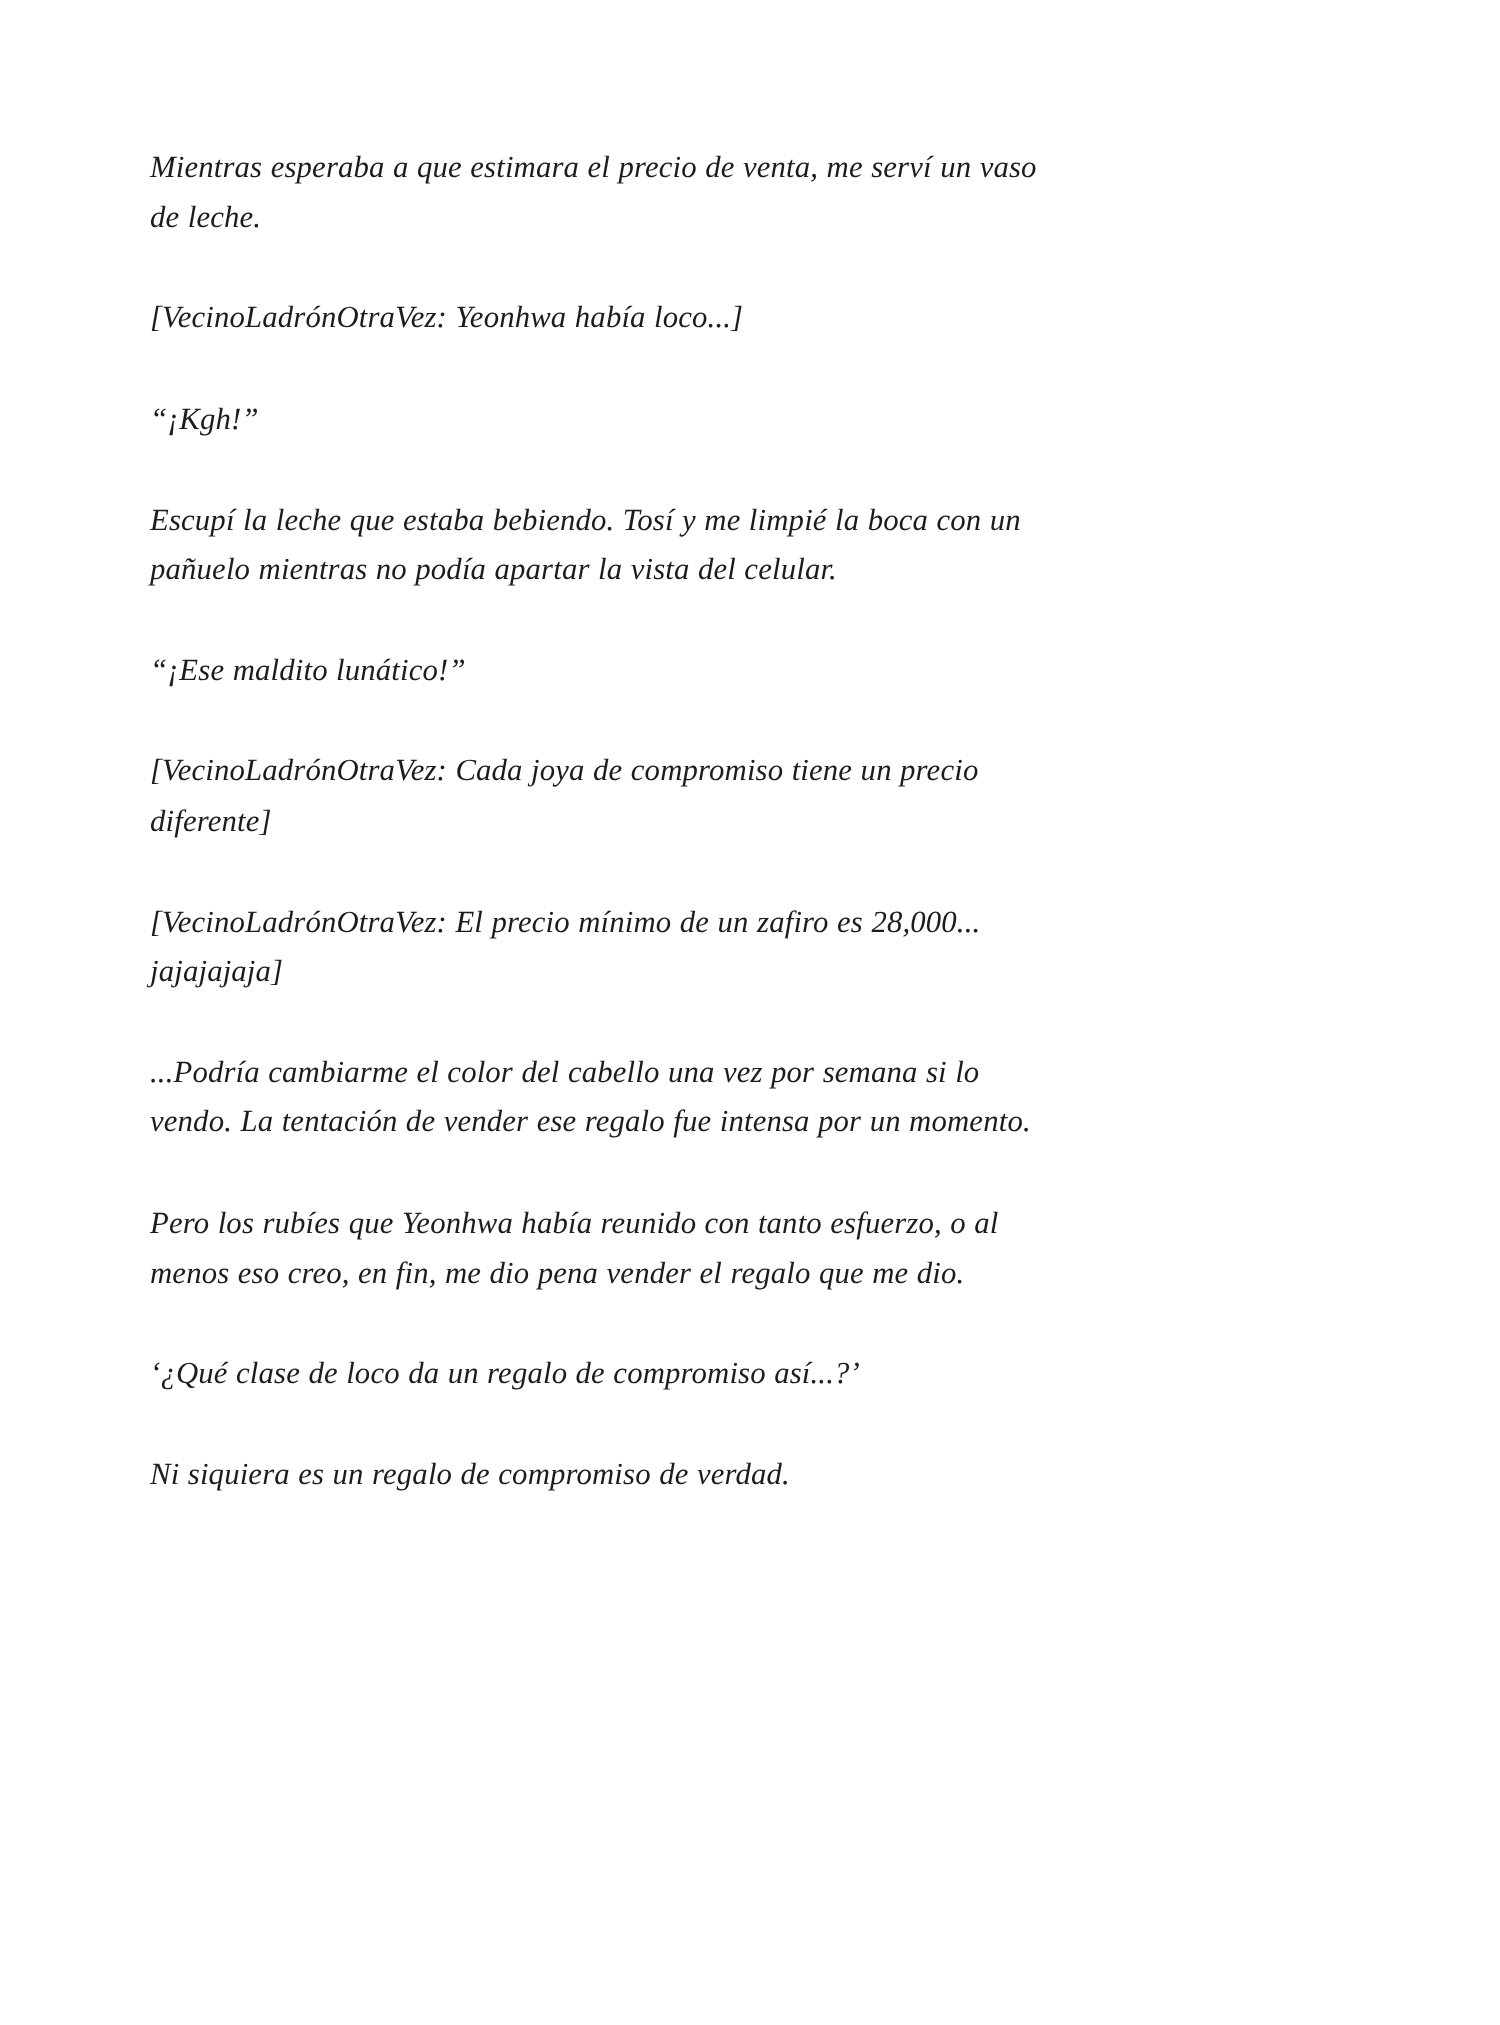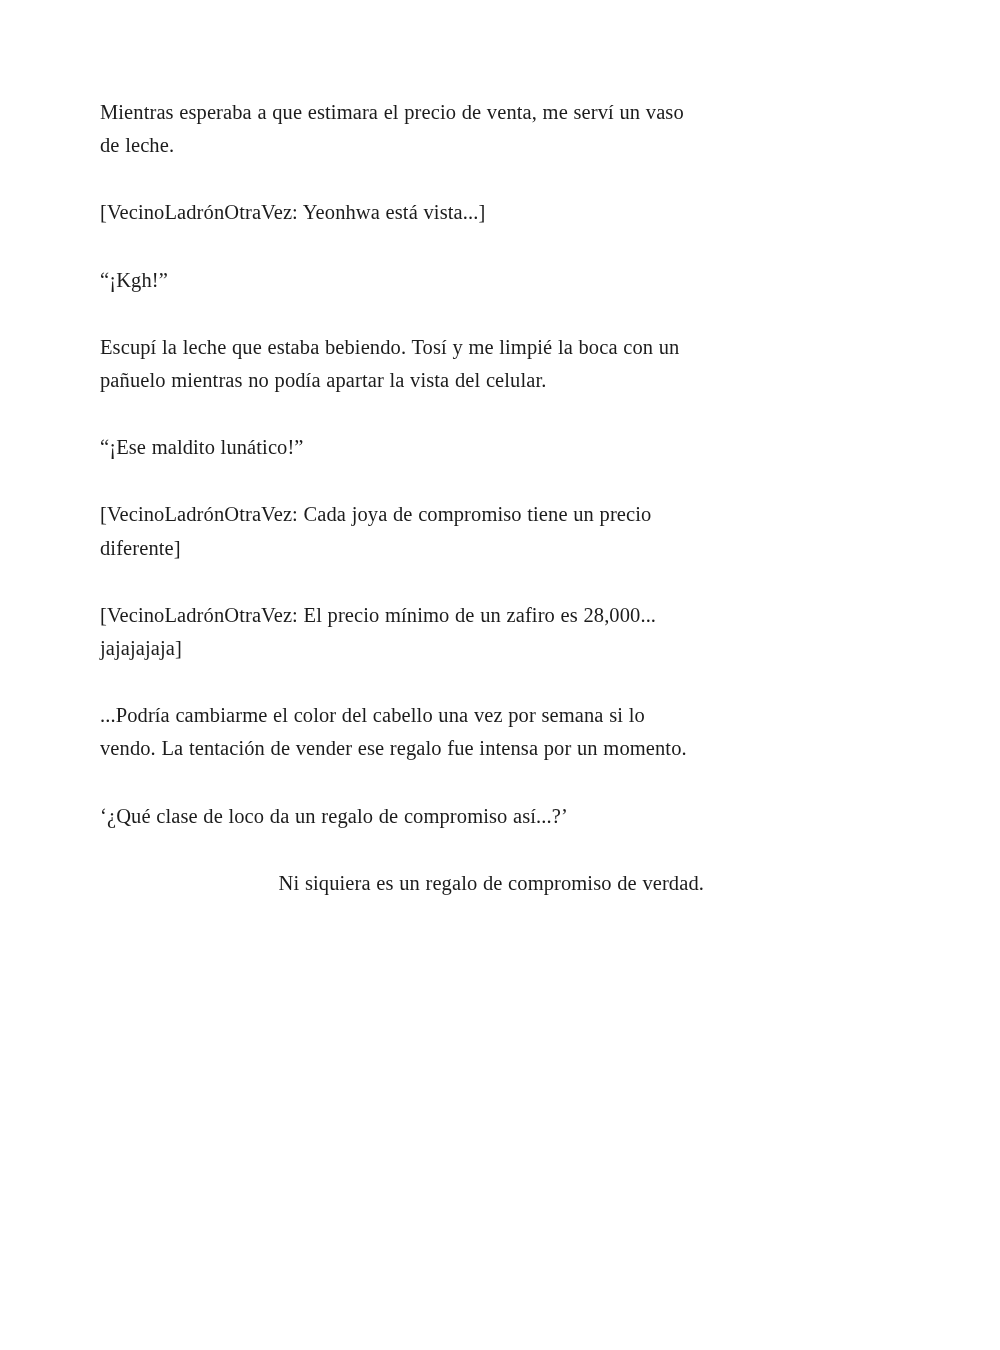--- a/index.html
+++ b/index.html
@@ -13,47 +13,48 @@
     font-family: "Liberation Serif", "DejaVu Serif", serif;
     color: #1a1a1a;
     -webkit-font-smoothing: antialiased;
   }
   .page {
     box-sizing: border-box;
     width: 824px;
     min-height: 1350px;
     padding: 96px 120px 60px 100px;
     background: #ffffff;
+    font-style: italic;
   }
   .doc-body {
     display: block;
   }
   p.para {
     margin: 0 0 34px 0;
     font-size: 20.5px;
     line-height: 1.62;
     text-align: left;
     letter-spacing: 0.1px;
     color: #1c1c1c;
     word-spacing: 0.4px;
   }
   p.para:last-child {
     margin-bottom: 0;
-    text-align: right;
   }
 </style>
 </head>
 <body>
 
 <div class="page">
   <div class="doc-body">
     <p class="para">Mientras esperaba a que estimara el precio de venta, me serví un vaso de leche.</p>
-    <p class="para">[VecinoLadrónOtraVez: Yeonhwa está vista...]</p>
+    <p class="para">[VecinoLadrónOtraVez: Yeonhwa había loco...]</p>
     <p class="para">“¡Kgh!”</p>
     <p class="para">Escupí la leche que estaba bebiendo. Tosí y me limpié la boca con un pañuelo mientras no podía apartar la vista del celular.</p>
     <p class="para">“¡Ese maldito lunático!”</p>
     <p class="para">[VecinoLadrónOtraVez: Cada joya de compromiso tiene un precio diferente]</p>
     <p class="para">[VecinoLadrónOtraVez: El precio mínimo de un zafiro es 28,000... jajajajaja]</p>
     <p class="para">...Podría cambiarme el color del cabello una vez por semana si lo vendo. La tentación de vender ese regalo fue intensa por un momento.</p>
+    <p class="para">Pero los rubíes que Yeonhwa había reunido con tanto esfuerzo, o al menos eso creo, en fin, me dio pena vender el regalo que me dio.</p>
     <p class="para">‘¿Qué clase de loco da un regalo de compromiso así...?’</p>
     <p class="para">Ni siquiera es un regalo de compromiso de verdad.</p>
   </div>
 </div>
 
 </body></html>

